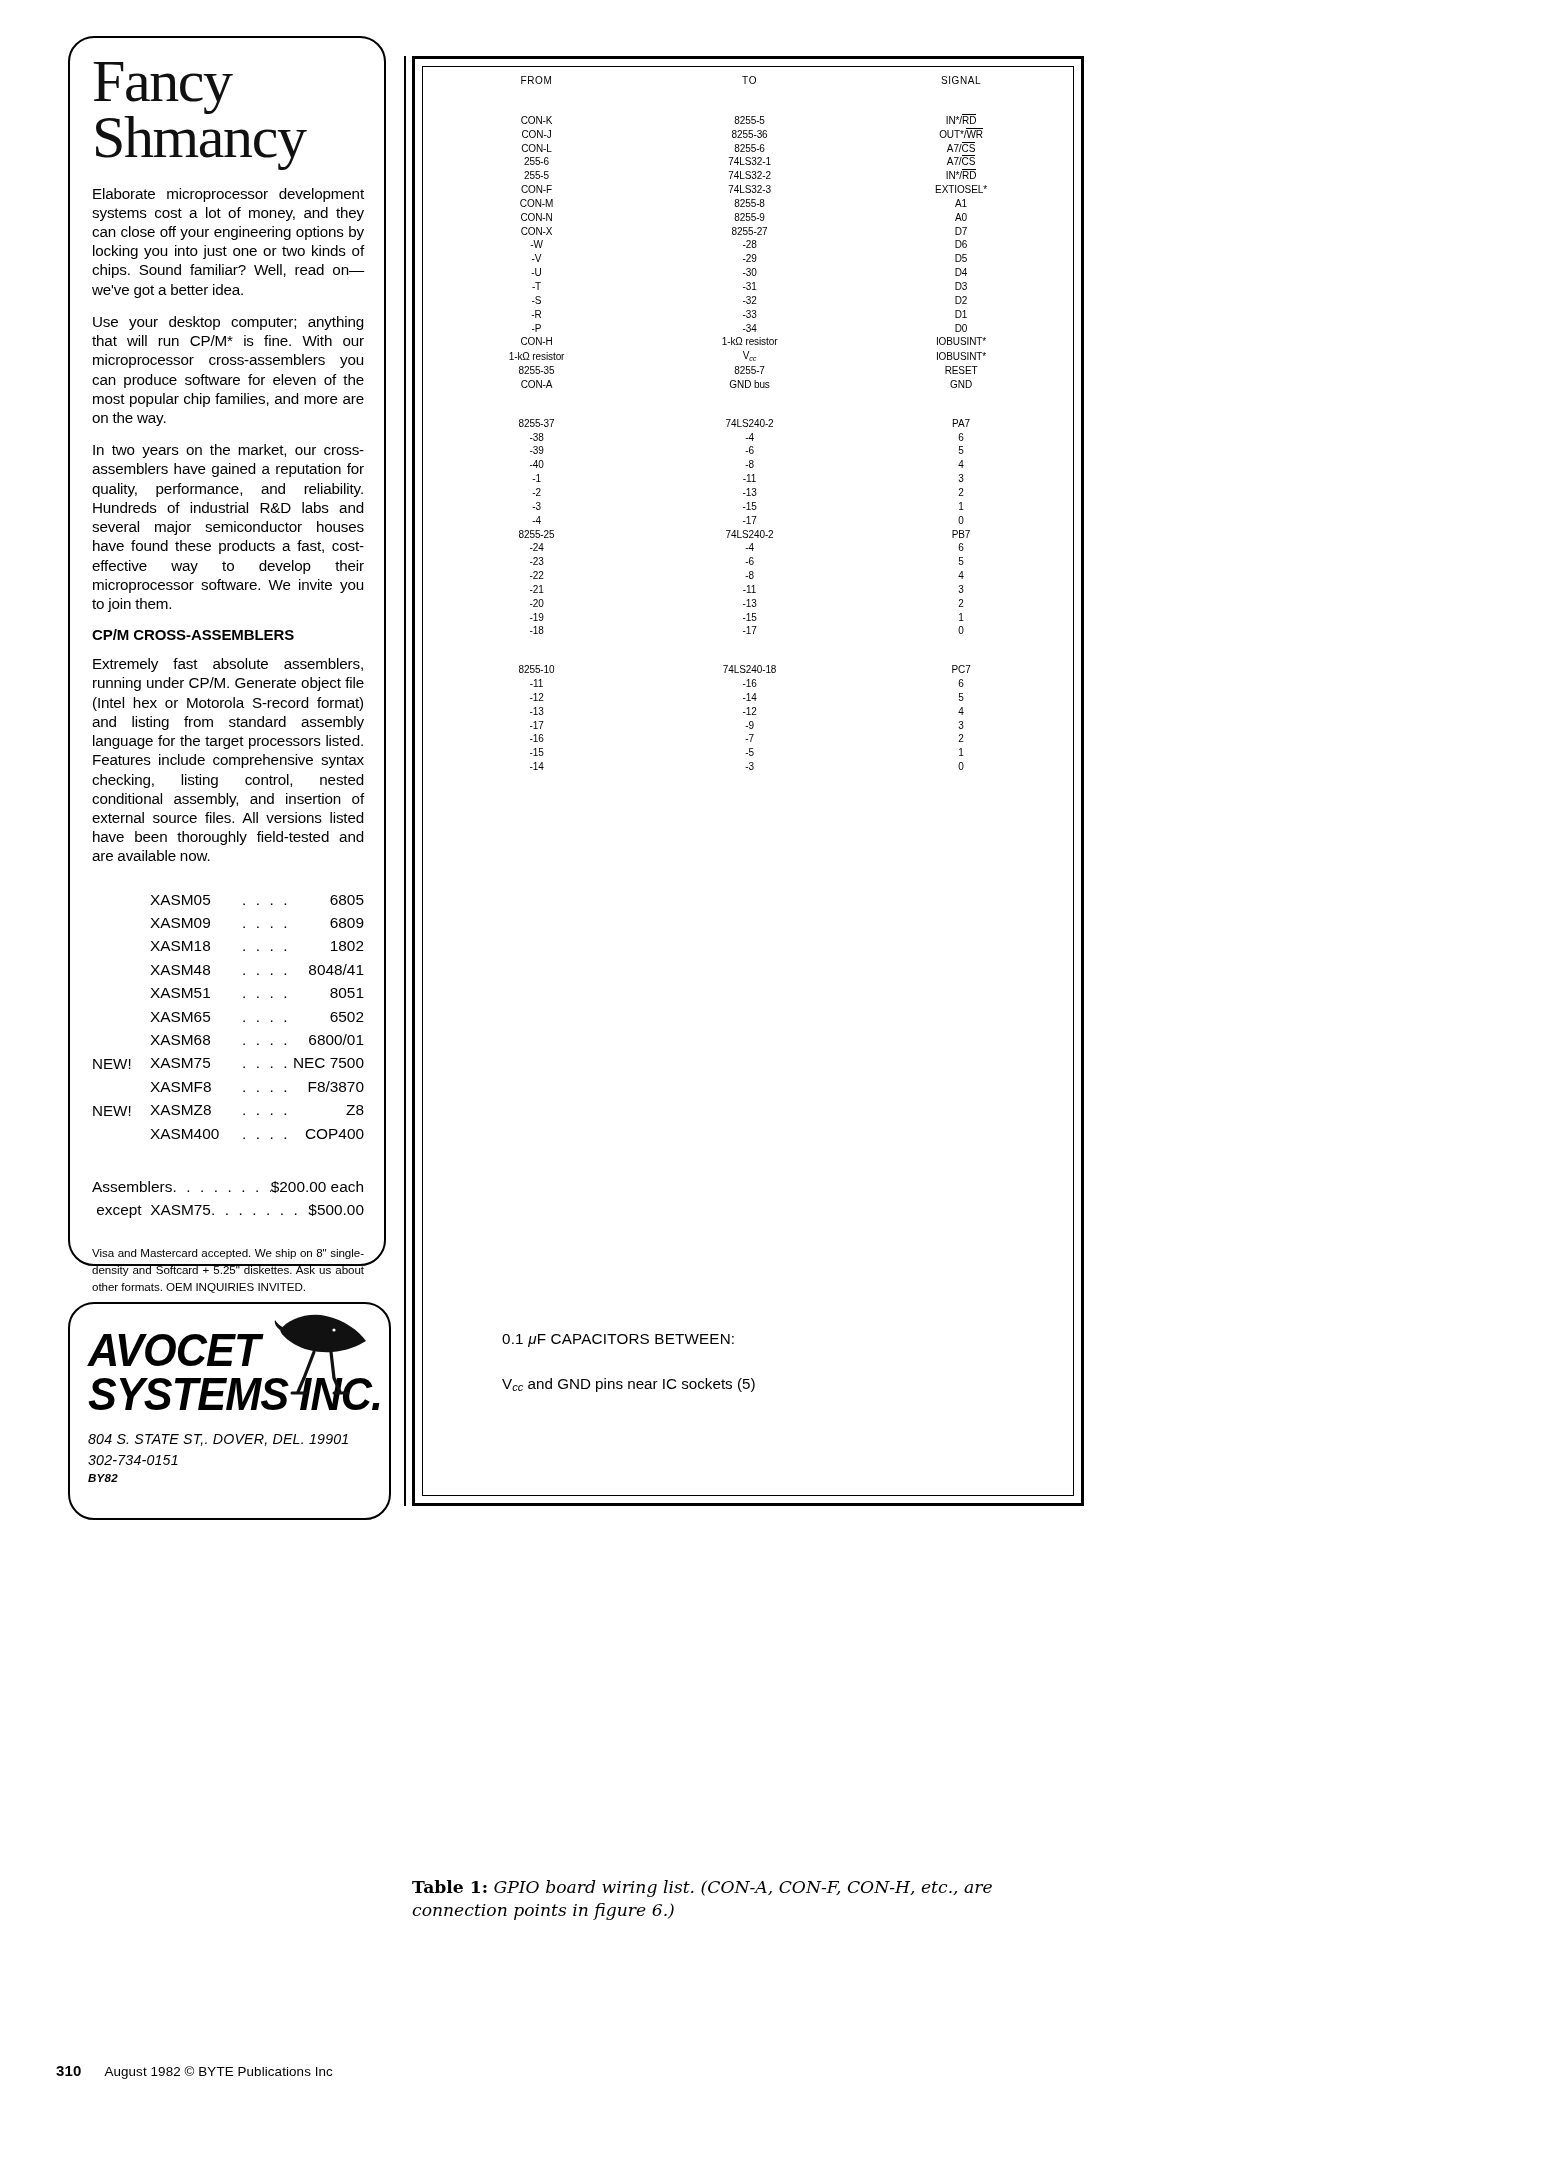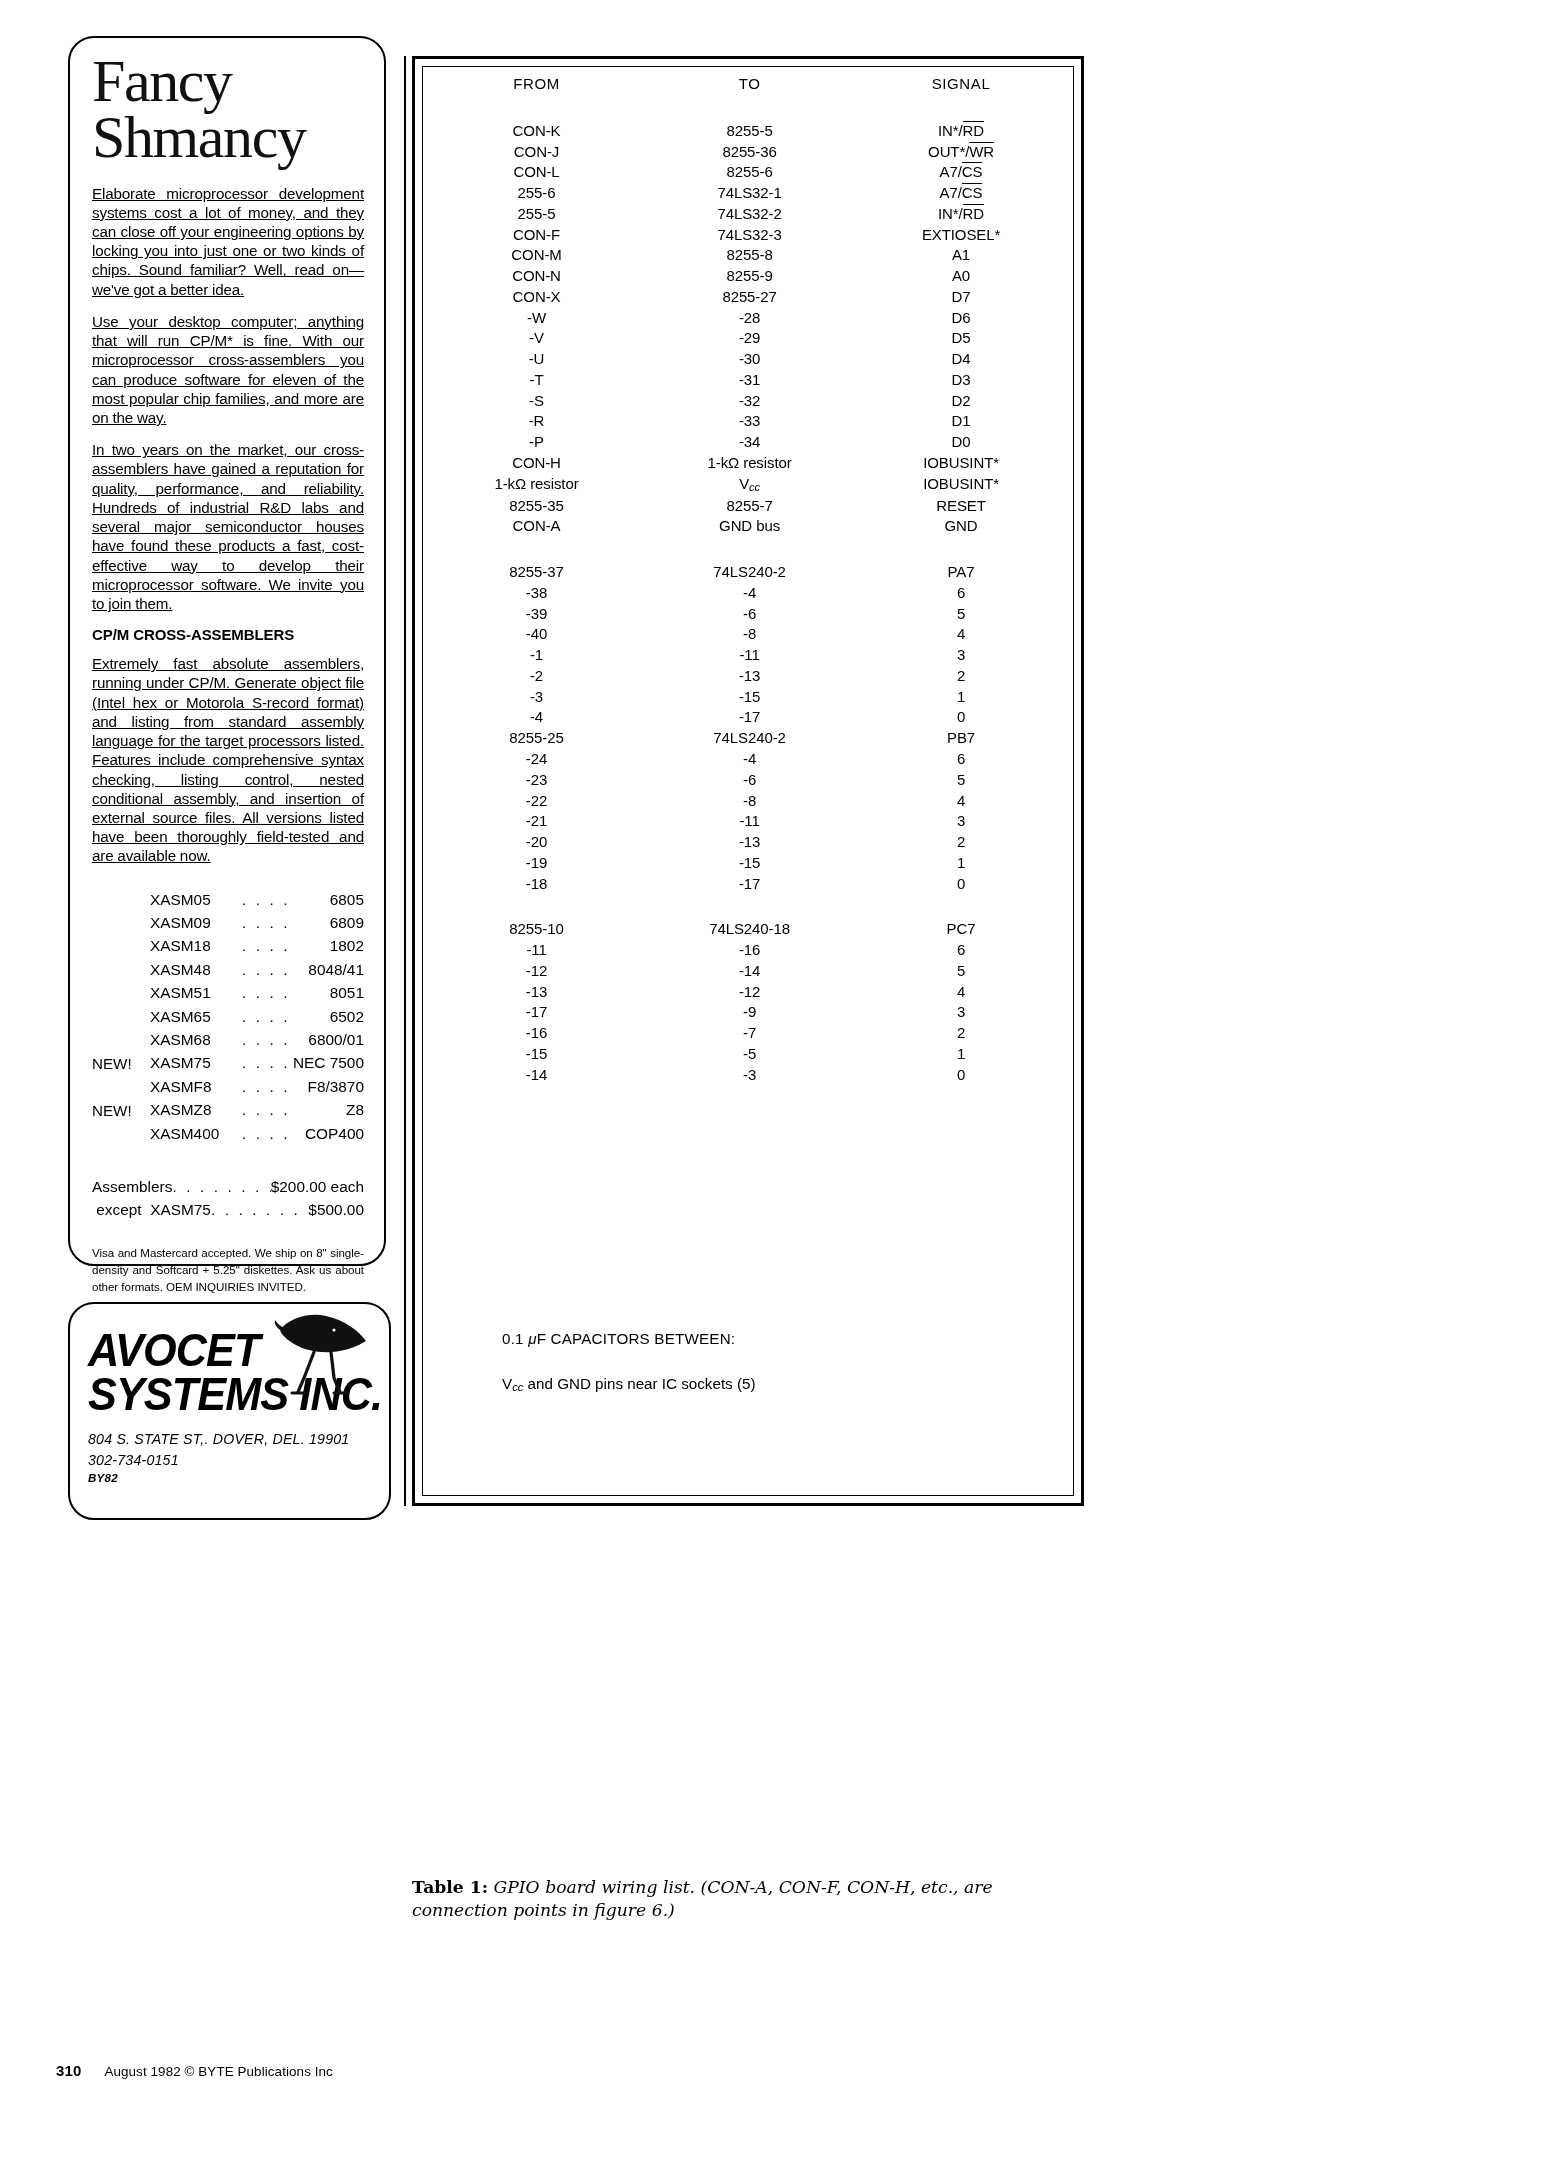--- a/index.html
+++ b/index.html
@@ -71,21 +71,20 @@
   }
   #ad-headline span { display: block; }
 
   .ad-para {
     font-size: 15.2px;
     line-height: 1.265;
     text-align: justify;
     margin: 0 0 13px 0;
     letter-spacing: -0.15px;
     word-spacing: -0.2px;
-    text-decoration: underline;
   }
 
   .ad-subhead {
     font-size: 15px;
     font-weight: bold;
     margin: 0 0 11px 0;
     letter-spacing: -0.1px;
   }
 
   
@@ -245,21 +244,21 @@
     left: 18px;
     top: 18px;
     right: 18px;
     bottom: 18px;
     overflow: hidden;
   }
 
   .wire-table {
     width: 100%;
     border-collapse: collapse;
-    font-size: 15px;
+    font-size: 10px;
     letter-spacing: -0.1px;
   }
   .wire-table td {
     text-align: center;
     padding: 0;
     line-height: 1.385;
     white-space: nowrap;
   }
   .wire-table td.c-from { width: 33.5%; }
   .wire-table td.c-to   { width: 33.5%; }

